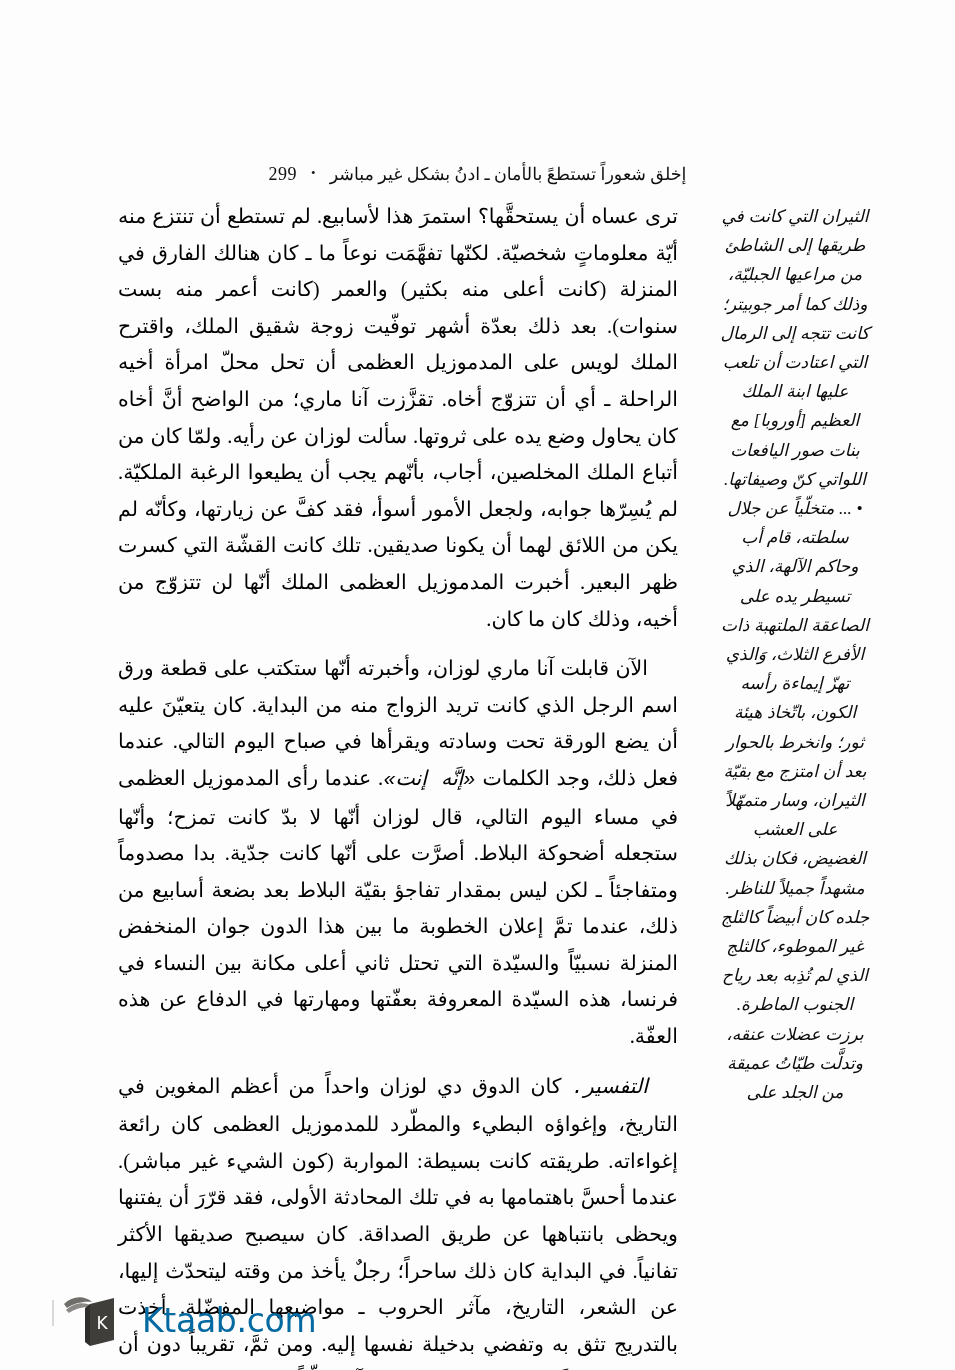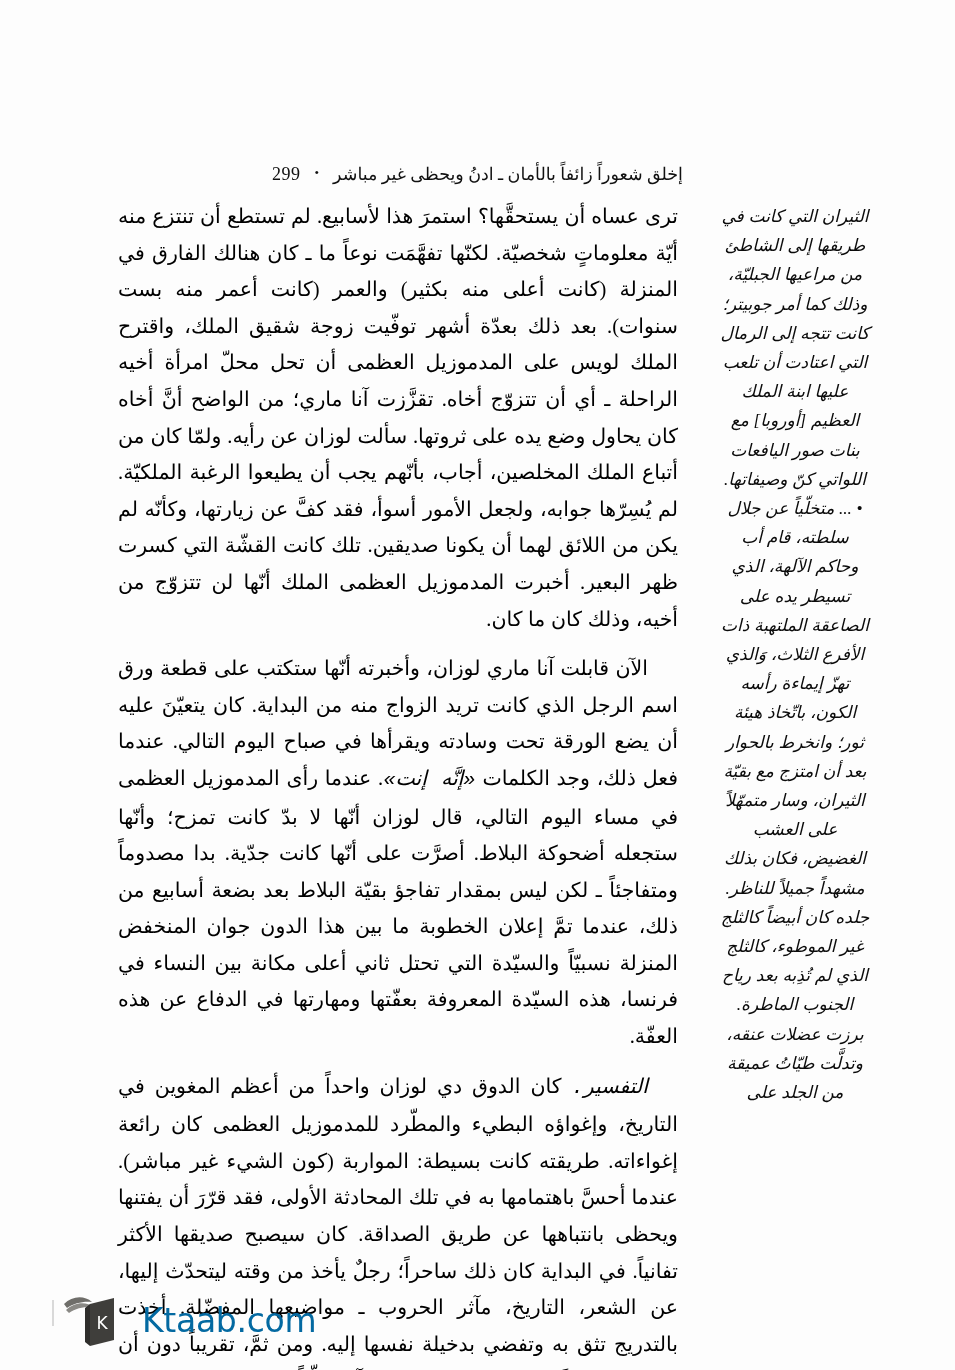--- a/index.html
+++ b/index.html
@@ -144,21 +144,21 @@
     height: 26px;
     background: #d9d9d9;
   }
 </style>
 </head>
 <body>
 
 <div class="page">
 
   <div class="running-head">
-    <span class="running-head-title">إخلق شعوراً زائفاً بالأمان ـ ادنُ ويحظى غير مباشر</span>
+    <span class="running-head-title">إخلق شعوراً تستطعً بالأمان ـ ادنُ بشكل غير مباشر</span>
     <span class="running-head-sep">•</span>
     <span class="running-head-folio">299</span>
   </div>
 
   <div class="body-area">
 
     <div class="main-column">
       <p class="para first">ترى عساه أن يستحقَّها؟ استمرَ هذا لأسابيع. لم تستطع أن تنتزع منه أيّة معلوماتٍ شخصيّة. لكنّها تفهَّمَت نوعاً ما ـ كان هنالك الفارق في المنزلة (كانت أعلى منه بكثير) والعمر (كانت أعمر منه بست سنوات). بعد ذلك بعدّة أشهر توفّيت زوجة شقيق الملك، واقترح الملك لويس على المدموزيل العظمى أن تحل محلّ امرأة أخيه الراحلة ـ أي أن تتزوّج أخاه. تقزَّزت آنا ماري؛ من الواضح أنَّ أخاه كان يحاول وضع يده على ثروتها. سألت لوزان عن رأيه. ولمّا كان من أتباع الملك المخلصين، أجاب، بأنّهم يجب أن يطيعوا الرغبة الملكيّة. لم يُسِرّها جوابه، ولجعل الأمور أسوأ، فقد كفَّ عن زيارتها، وكأنّه لم يكن من اللائق لهما أن يكونا صديقين. تلك كانت القشّة التي كسرت ظهر البعير. أخبرت المدموزيل العظمى الملك أنّها لن تتزوّج من أخيه، وذلك كان ما كان.</p>
       <p class="para">الآن قابلت آنا ماري لوزان، وأخبرته أنّها ستكتب على قطعة ورق اسم الرجل الذي كانت تريد الزواج منه من البداية. كان يتعيّنَ عليه أن يضع الورقة تحت وسادته ويقرأها في صباح اليوم التالي. عندما فعل ذلك، وجد الكلمات <em class="italic">«إنَّه إنت»</em>. عندما رأى المدموزيل العظمى في مساء اليوم التالي، قال لوزان أنّها لا بدّ كانت تمزح؛ وأنّها ستجعله أضحوكة البلاط. أصرَّت على أنّها كانت جدّية. بدا مصدوماً ومتفاجئاً ـ لكن ليس بمقدار تفاجؤ بقيّة البلاط بعد بضعة أسابيع من ذلك، عندما تمَّ إعلان الخطوبة ما بين هذا الدون جوان المنخفض المنزلة نسبيّاً والسيّدة التي تحتل ثاني أعلى مكانة بين النساء في فرنسا، هذه السيّدة المعروفة بعفّتها ومهارتها في الدفاع عن هذه العفّة.</p>
       <p class="para"><em class="italic">التفسير.</em> كان الدوق دي لوزان واحداً من أعظم المغوين في التاريخ، وإغواؤه البطيء والمطّرد للمدموزيل العظمى كان رائعة إغواءاته. طريقته كانت بسيطة: المواربة (كون الشيء غير مباشر). عندما أحسَّ باهتمامها به في تلك المحادثة الأولى، فقد قرّرَ أن يفتنها ويحظى بانتباهها عن طريق الصداقة. كان سيصبح صديقها الأكثر تفانياً. في البداية كان ذلك ساحراً؛ رجلٌ يأخذ من وقته ليتحدّث إليها، عن الشعر، التاريخ، مآثر الحروب ـ مواضيعها المفضّلة. أخذت بالتدريج تثق به وتفضي بدخيلة نفسها إليه. ومن ثمَّ، تقريباً دون أن تدرك ذلك، تغيَّرت مشاعرها إلى اتّجاهٍ آخر كلّياً: رجل</p>

